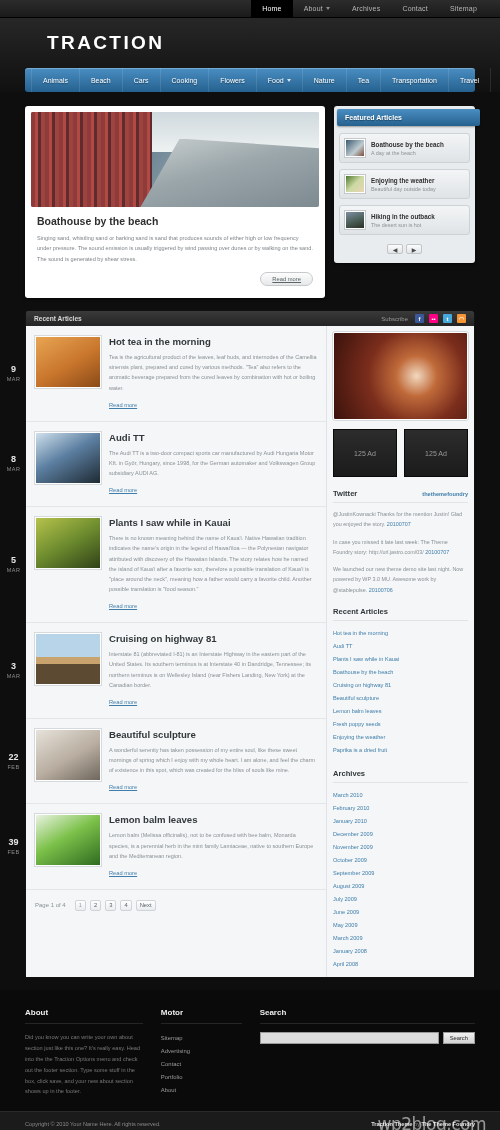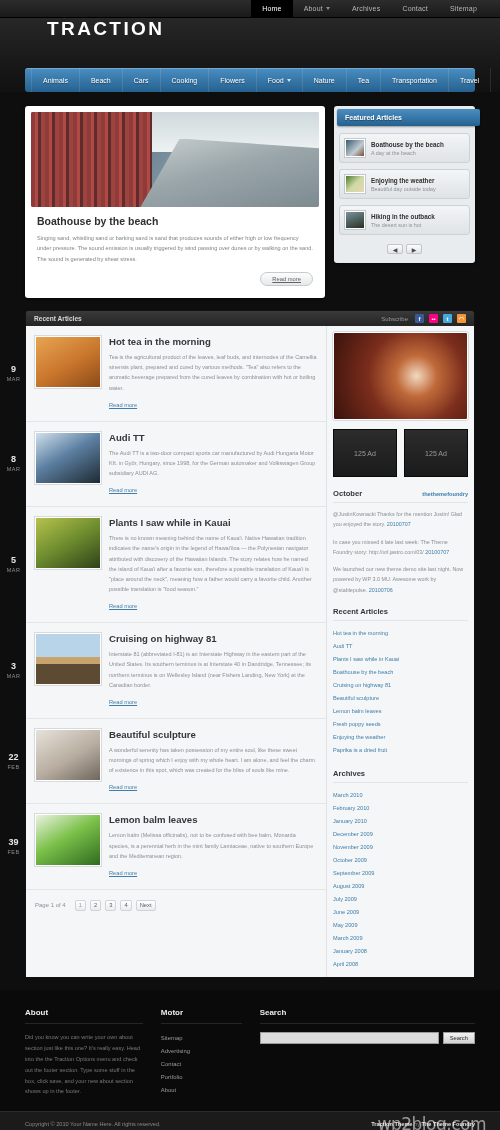--- a/index.html
+++ b/index.html
@@ -25,21 +25,21 @@
     font-size: 7px; color: #b5b5b5; text-decoration: none;
     letter-spacing: .2px;
   }
   .topbar .tnav a.active { background: #000; color: #fff; }
   .caret { width:0;height:0;border-left:2.5px solid transparent;border-right:2.5px solid transparent;border-top:3px solid #8d8d8d; display:inline-block; }
 
   
   .header {
     height: 50px;
     background: linear-gradient(#272727, #171717);
-    display: flex; 
+    display: flex; align-items: center;
     padding-left: 47px;
   }
   .logo {
     font-size: 19px; font-weight: bold; color: #fff;
     letter-spacing: 2.4px;
     font-family: "Liberation Sans", sans-serif;
   }
 
   
   .catnav-wrap { padding: 0 25px; background: linear-gradient(#171717,#111); }
@@ -437,21 +437,21 @@
       <div class="col-side">
         <div class="side-photo"></div>
 
         <div class="ads">
           <div class="ad">125 Ad</div>
           <div class="ad">125 Ad</div>
         </div>
 
         <div class="swid">
           <div class="swid-hd">
-            <span class="swid-t">October</span>
+            <span class="swid-t">Twitter</span>
             <span class="swid-handle">thethemefoundry</span>
           </div>
           <div class="tw-item">
             <span>@JustinKownacki Thanks for the mention Justin! Glad you enjoyed the story.</span>
             <span class="lk">20100707</span>
           </div>
           <div class="tw-item">
             <span>In case you missed it late last week: The Theme Foundry story: http://url.jastro.com/03/</span>
             <span class="lk">20100707</span>
           </div>

